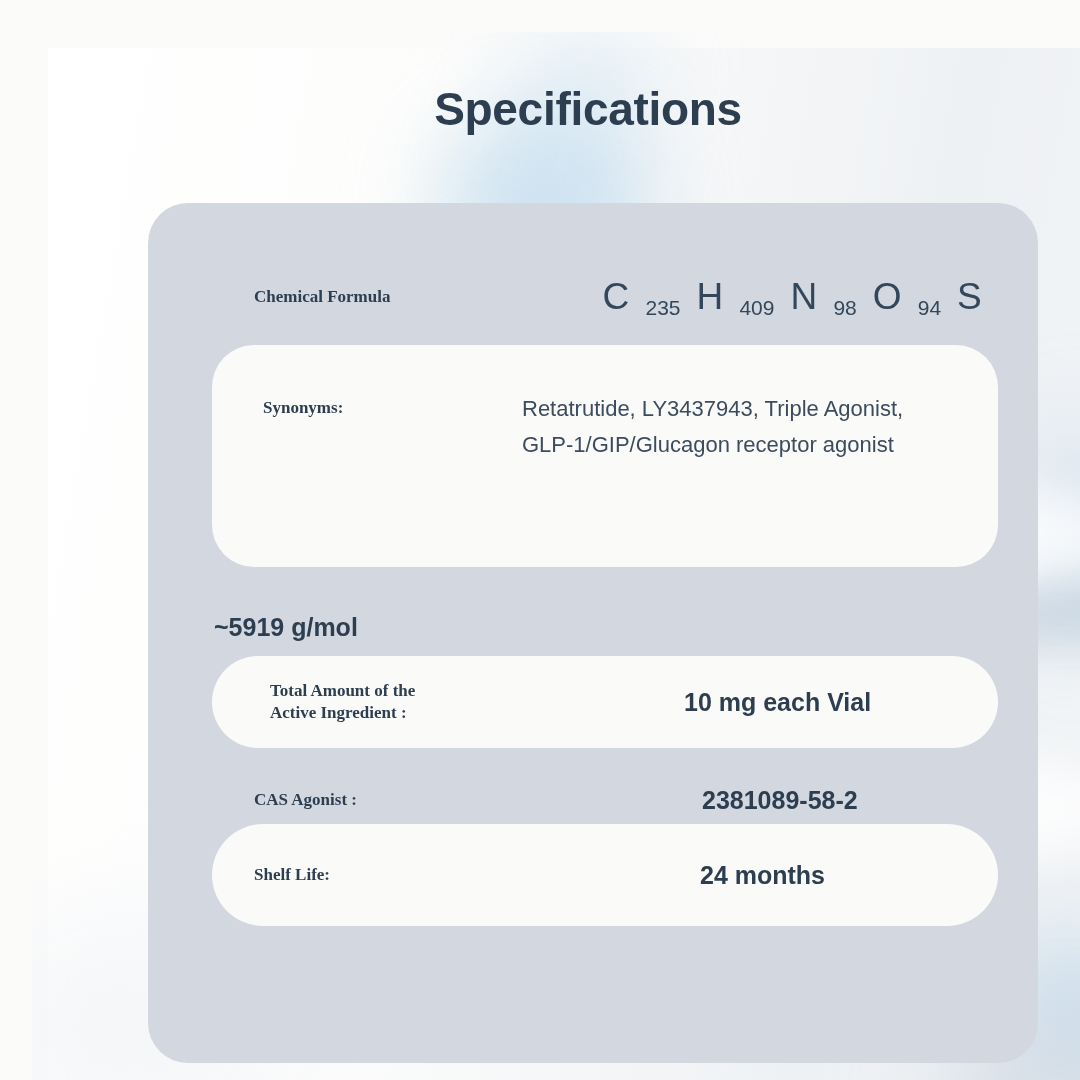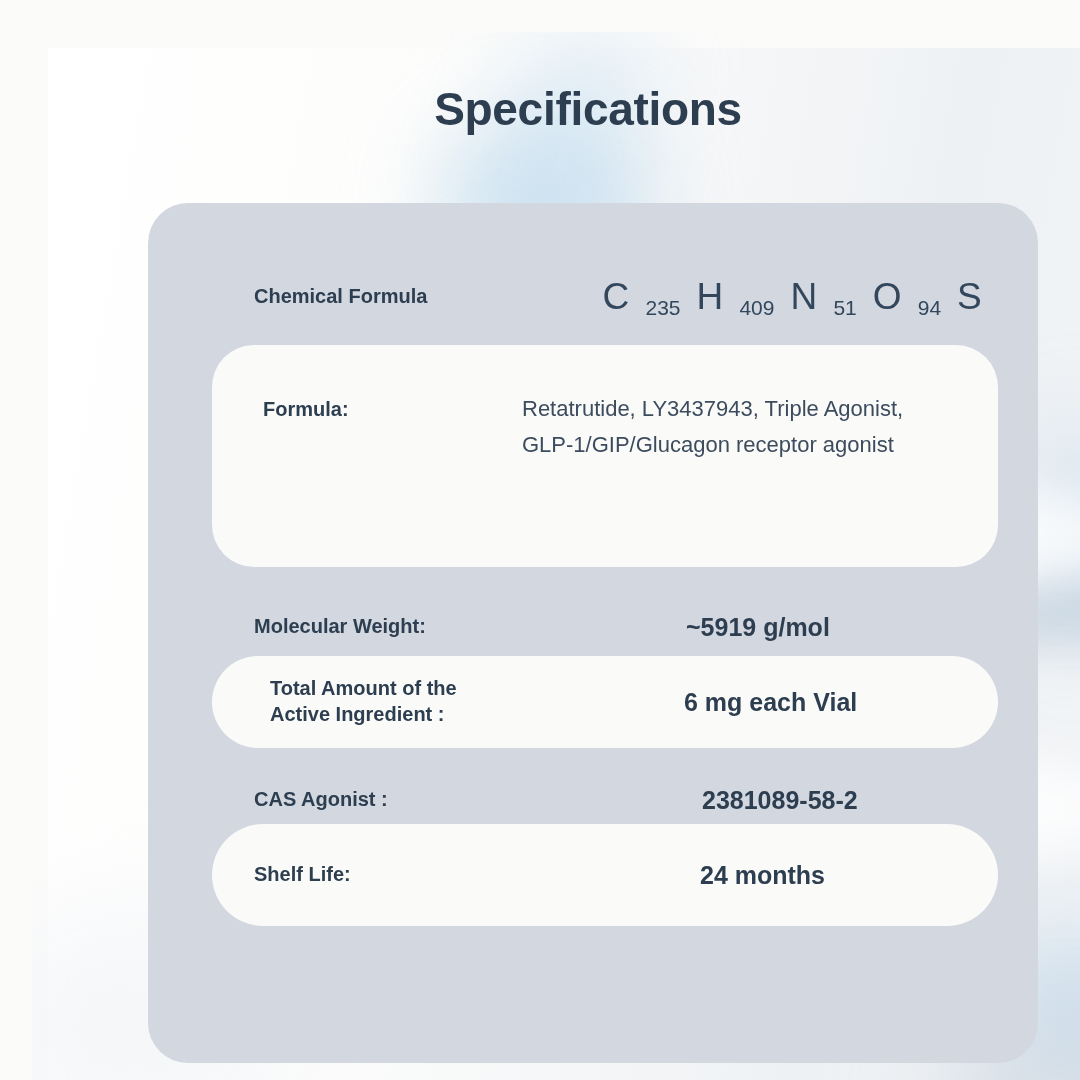--- a/index.html
+++ b/index.html
@@ -107,22 +107,23 @@
   }
   .spec-row.pill {
     background: #fafaf8;
     left: 48px;
     width: 786px;
   }
 
   .label {
     color: #2d3e50;
     font-weight: bold;
-    font-size: 20px;
+    font-size: 17px;
     line-height: 1.28;
+    font-family: Liberation Serif, serif;
   }
   .value {
     color: #2d3e50;
     font-weight: bold;
     font-size: 25px;
     line-height: 1.28;
   }
   .value-light {
     color: #3c4c5e;
     font-weight: normal;
@@ -198,39 +199,38 @@
 <div class="blob blob-g"></div>
 <div class="streak streak-1"></div>
 <div class="streak streak-2"></div>
 
 <h1 id="page-title">Specifications</h1>
 
 <div id="spec-card">
 
   <div class="spec-row" id="row-formula">
     <span class="label">Chemical Formula</span>
-    <span class="formula">C<sub>235</sub>H<sub>409</sub>N<sub>51</sub>O<sub>94</sub>S</span>
+    <span class="formula">C<sub>235</sub>H<sub>409</sub>N<sub>98</sub>O<sub>94</sub>S</span>
   </div>
 
   <div class="spec-row pill" id="row-synonyms">
-    <span class="label">Formula:</span>
+    <span class="label">Synonyms:</span>
     <span class="value-light">Retatrutide, LY3437943, Triple Agonist, GLP-1/GIP/Glucagon receptor agonist</span>
   </div>
 
   <div class="spec-row" id="row-mw">
-    <span class="label">Molecular Weight:</span>
     <span class="value">~5919 g/mol</span>
   </div>
 
   <div class="spec-row pill" id="row-amount">
     <span class="label">
       <span>Total Amount of the</span><br>
       <span>Active Ingredient :</span>
     </span>
-    <span class="value">6 mg each Vial</span>
+    <span class="value">10 mg each Vial</span>
   </div>
 
   <div class="spec-row" id="row-cas">
     <span class="label">CAS Agonist :</span>
     <span class="value">2381089-58-2</span>
   </div>
 
   <div class="spec-row pill" id="row-shelf">
     <span class="label">Shelf Life:</span>
     <span class="value">24 months</span>

